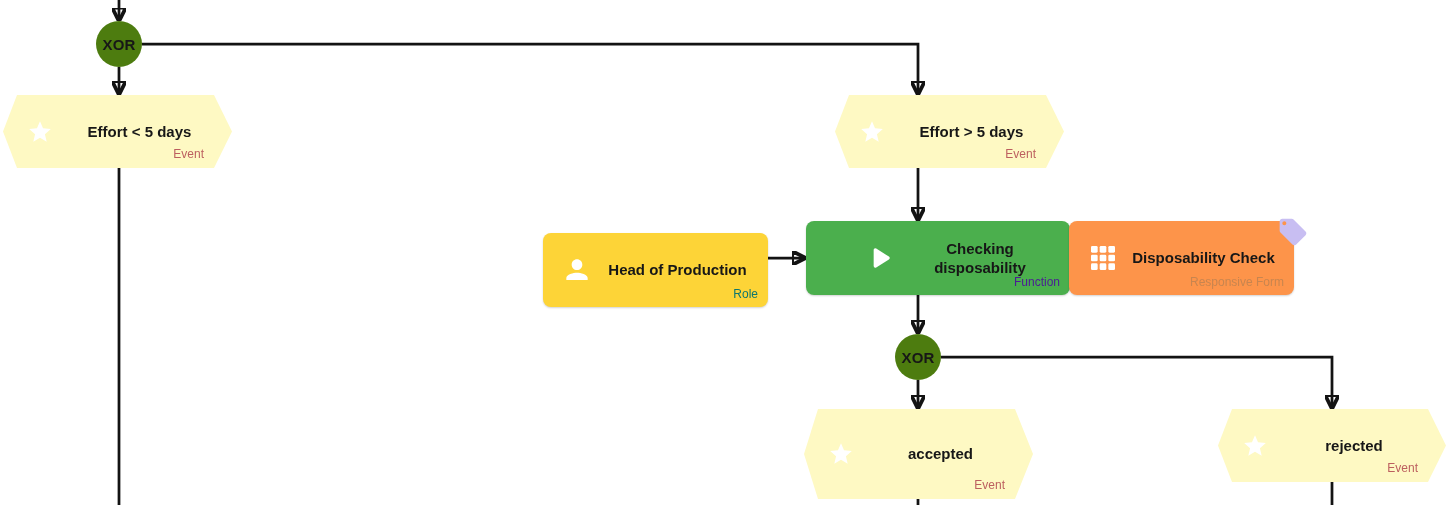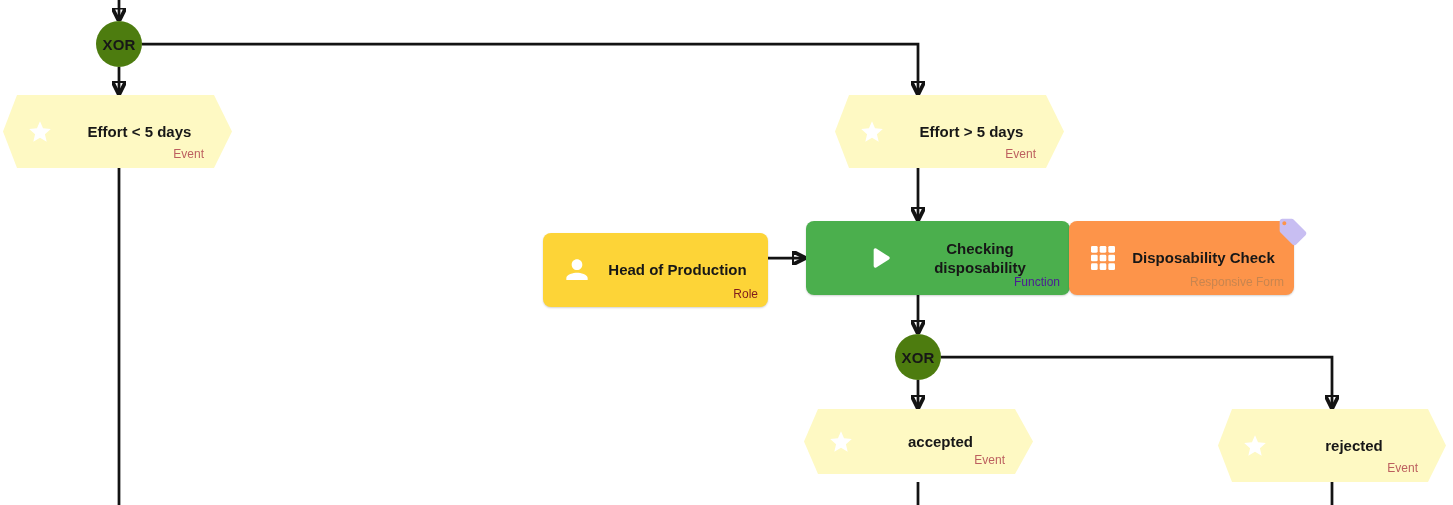--- a/index.html
+++ b/index.html
@@ -34,21 +34,21 @@
     background:#fef9c3;
     clip-path:polygon(14px 0,calc(100% - 18px) 0,100% 50%,calc(100% - 18px) 100%,14px 100%,0 50%);
   }
   .event .icon{margin-left:24px;width:26px;height:26px;}
   .event .type{right:28px;bottom:7px;color:#bc5f5f;}
   
   .box{border-radius:8px;box-shadow:0 1px 2px rgba(0,0,0,0.18);}
   .box .icon{margin-left:18px;width:32px;height:32px;}
   .box .type{right:10px;bottom:6px;}
   .role{background:#fdd437;}
-  .role .type{color:#7f1d1d;}
+  .role .type{color:#0f766e;}
   .function{background:#4baf4d;}
   .function .type{color:#4c1d95;}
   .function .label{max-width:130px;margin:0 auto;}
   .form{background:#fd944a;}
   .form .type{color:#c8854f;}
   
   .badge-tag{
     position:absolute;top:-5px;right:-15px;width:32px;height:32px;z-index:4;
   }
 </style>
@@ -142,21 +142,21 @@
     </span>
     <span class="label">Disposability Check</span>
     <span class="type">Responsive Form</span>
     <span class="badge-tag">
       <svg width="32" height="32" viewBox="0 0 24 24">
         <path fill="#c8bef2" fill-rule="evenodd" d="M21.41 11.58l-9-9C12.05 2.22 11.55 2 11 2H4c-1.1 0-2 .9-2 2v7c0 .55.22 1.05.59 1.42l9 9c.36.36.86.58 1.41.58.55 0 1.05-.22 1.41-.59l7-7c.37-.36.59-.86.59-1.41 0-.55-.23-1.06-.59-1.42zM5.5 7C4.67 7 4 6.33 4 5.5S4.67 4 5.5 4 7 4.67 7 5.5 6.33 7 5.5 7z"></path>
       </svg>
     </span>
   </div>
 
-  <div class="node event" style="left:804px;top:409px;width:229px;height:65px;">
+  <div class="node event" style="left:804px;top:409px;width:229px;height:90px;">
     <span class="icon">
       <svg width="26" height="26" viewBox="0 0 24 24">
           <path fill="#ffffff" d="M12 17.27L18.18 21l-1.64-7.03L22 9.24l-7.19-.61L12 2 9.19 8.63 2 9.24l5.46 4.73L5.82 21z"></path>
         </svg>
     </span>
     <span class="label">accepted</span>
     <span class="type">Event</span>
   </div>
 
   <div class="node event" style="left:1218px;top:409px;width:228px;height:73px;">

